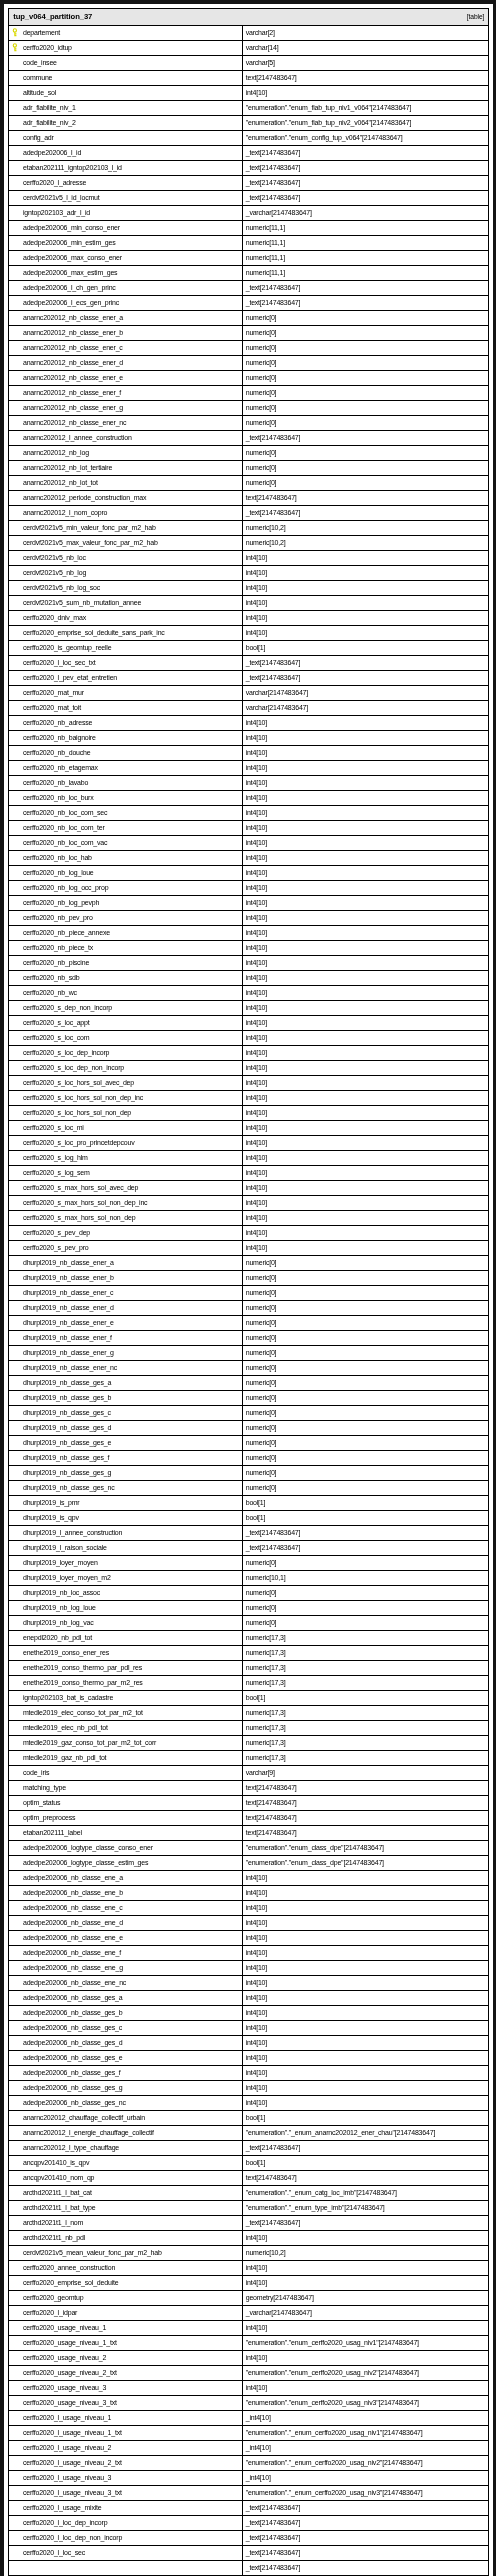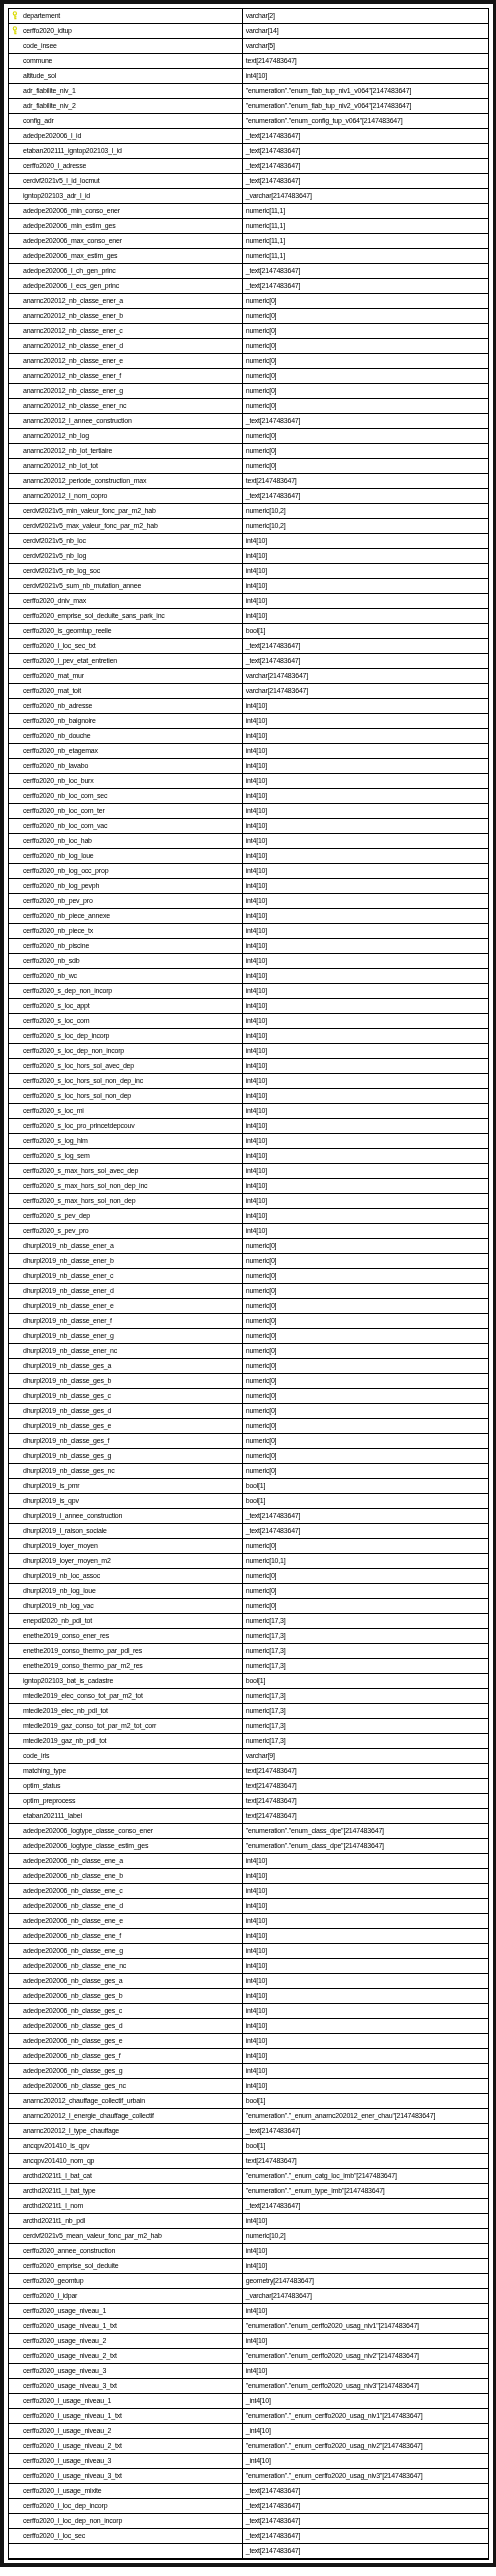--- a/index.html
+++ b/index.html
@@ -73,20 +73,24 @@
     white-space: nowrap;
     overflow: hidden;
   }
 </style>
 </head>
 <body>
 
 <div class="frame">
   <div class="entity-table">
 
+    <div class="entity-header">
+      <span class="entity-title">tup_v064_partition_37</span>
+      <span class="entity-badge">[table]</span>
+    </div>
 
     <div class="rows">
   <div class="row">
     <div class="cell-name">
       <span class="key-slot">
         <svg width="5.7" height="9.3" viewBox="0 0 11 18" aria-hidden="true">
           <circle cx="5.5" cy="4.6" r="3.1" fill="none" stroke="#d9d900" stroke-width="2.2"></circle>
           <path d="M5.5 7.7 L5.5 16.2 M5.5 11.5 L8.6 11.5 M5.5 14.8 L8.6 14.8" fill="none" stroke="#d9d900" stroke-width="2.2"></path>
         </svg>
       </span>

